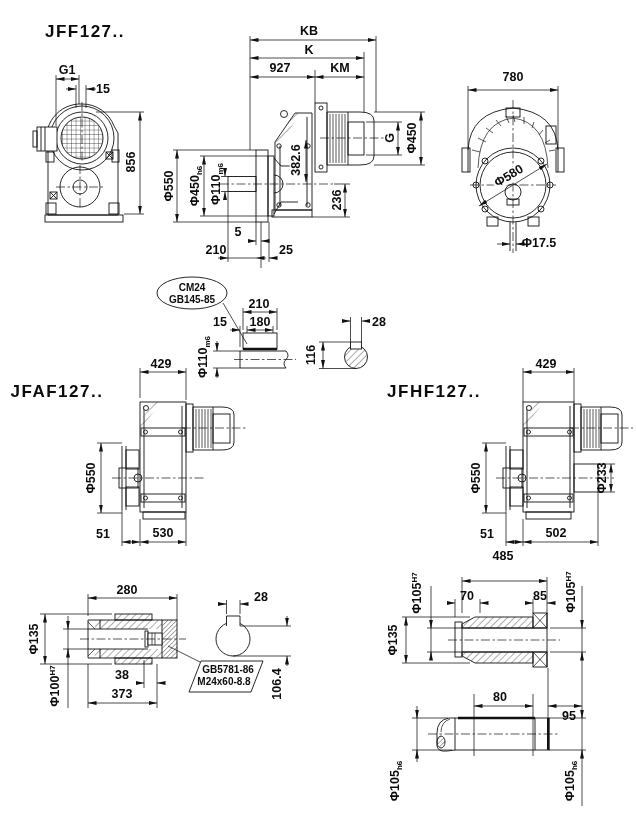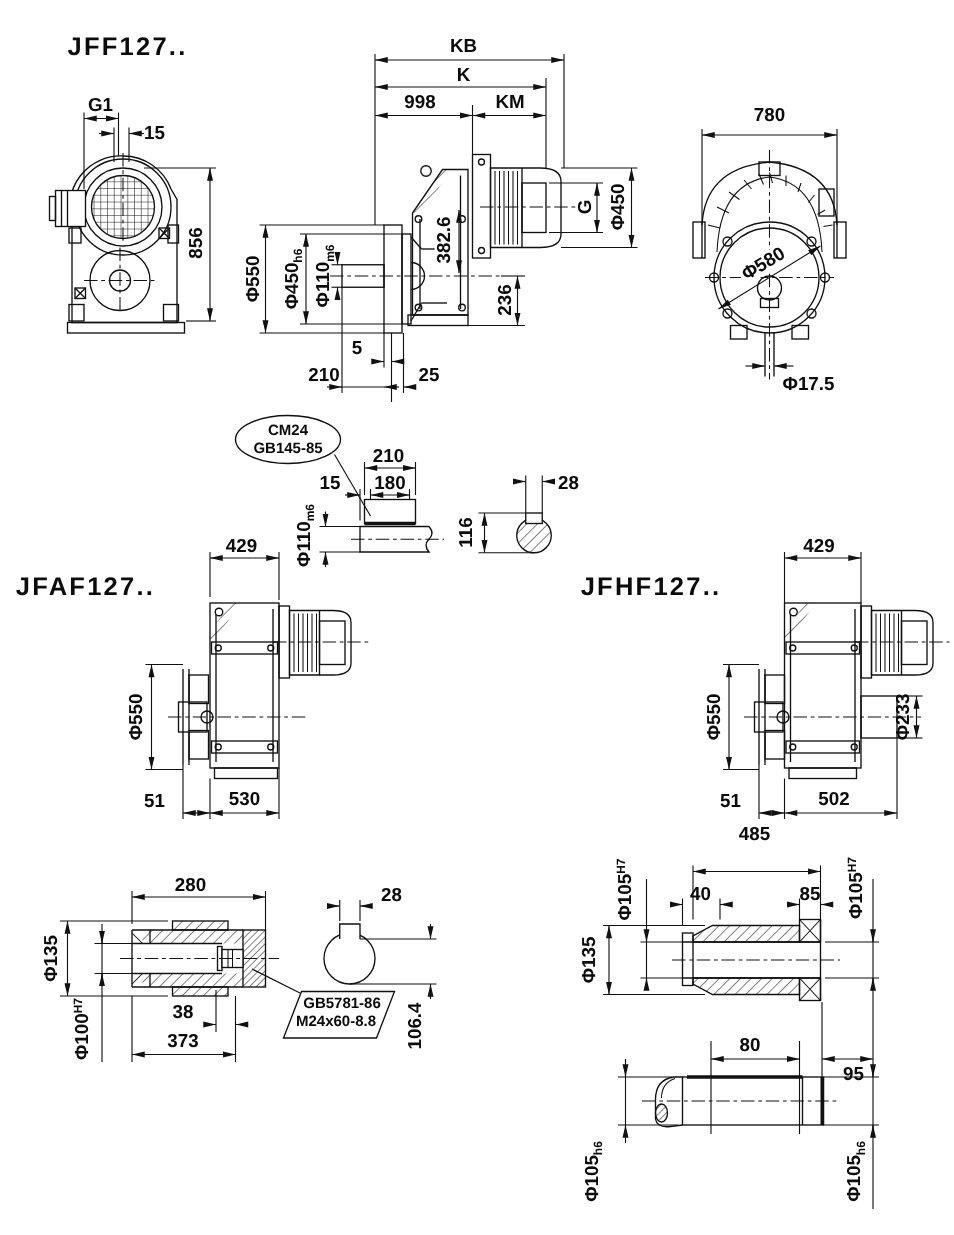--- a/index.html
+++ b/index.html
@@ -471,36 +471,36 @@
 <span class="lbl title" style="left:85px;top:31px">JFF127..</span>
 <span class="lbl title" style="left:57px;top:391px">JFAF127..</span>
 <span class="lbl title" style="left:434px;top:391px">JFHF127..</span>
 
 <span class="lbl" style="left:67px;top:70px">G1</span>
 <span class="lbl" style="left:103px;top:89px">15</span>
 <span class="lbl v" style="left:131px;top:162px">856</span>
 
 <span class="lbl" style="left:309px;top:31px">KB</span>
 <span class="lbl" style="left:309px;top:50px">K</span>
-<span class="lbl" style="left:280px;top:68px">998</span>
+<span class="lbl" style="left:280px;top:68px">927</span>
 <span class="lbl" style="left:340px;top:68px">KM</span>
 <span class="lbl v" style="left:169px;top:186px">Φ550</span>
 <span class="lbl v" style="left:196px;top:186px"><span>Φ450</span><sub class="tol">h6</sub></span>
 <span class="lbl v" style="left:217px;top:184px"><span>Φ110</span><sub class="tol">m6</sub></span>
 <span class="lbl v bgw" style="left:296px;top:160px">382.6</span>
 <span class="lbl v" style="left:337px;top:200px">236</span>
 <span class="lbl v" style="left:390px;top:138px">G</span>
 <span class="lbl v" style="left:412px;top:138px">Φ450</span>
 <span class="lbl" style="left:238px;top:232px">5</span>
 <span class="lbl" style="left:216px;top:250px">210</span>
 <span class="lbl" style="left:286px;top:250px">25</span>
 
 <span class="lbl" style="left:513px;top:77px">780</span>
 <span class="lbl diag" style="left:509px;top:176px">Φ580</span>
-<span class="lbl" style="left:539px;top:256px">Φ17.5</span>
+<span class="lbl" style="left:539px;top:243px">Φ17.5</span>
 
 <span class="lbl small" style="left:192px;top:288px">CM24</span>
 <span class="lbl small" style="left:192px;top:300px">GB145-85</span>
 <span class="lbl" style="left:259px;top:304px">210</span>
 <span class="lbl" style="left:220px;top:322px">15</span>
 <span class="lbl" style="left:260px;top:322px">180</span>
 <span class="lbl v" style="left:204px;top:357px"><span>Φ110</span><sub class="tol">m6</sub></span>
 <span class="lbl" style="left:379px;top:322px">28</span>
 <span class="lbl v" style="left:311px;top:355px">116</span>
 
@@ -519,21 +519,21 @@
 <span class="lbl v" style="left:34px;top:639px">Φ135</span>
 <span class="lbl v" style="left:55px;top:686px"><span>Φ100</span><sup class="tol">H7</sup></span>
 <span class="lbl" style="left:122px;top:675px">38</span>
 <span class="lbl" style="left:122px;top:694px">373</span>
 <span class="lbl small" style="left:228px;top:670px">GB5781-86</span>
 <span class="lbl small" style="left:224px;top:682px">M24x60-8.8</span>
 <span class="lbl" style="left:261px;top:597px">28</span>
 <span class="lbl v" style="left:277px;top:684px">106.4</span>
 
 <span class="lbl" style="left:503px;top:556px">485</span>
-<span class="lbl" style="left:467px;top:596px">40</span>
+<span class="lbl" style="left:467px;top:596px">70</span>
 <span class="lbl" style="left:540px;top:596px">85</span>
 <span class="lbl v" style="left:417px;top:593px"><span>Φ105</span><sup class="tol">H7</sup></span>
 <span class="lbl v" style="left:571px;top:592px"><span>Φ105</span><sup class="tol">H7</sup></span>
 <span class="lbl v" style="left:393px;top:640px">Φ135</span>
 <span class="lbl" style="left:500px;top:697px">80</span>
 <span class="lbl" style="left:569px;top:716px">95</span>
 <span class="lbl v" style="left:396px;top:781px"><span>Φ105</span><sub class="tol">h6</sub></span>
 <span class="lbl v" style="left:571px;top:781px"><span>Φ105</span><sub class="tol">h6</sub></span>
 
 </div>

